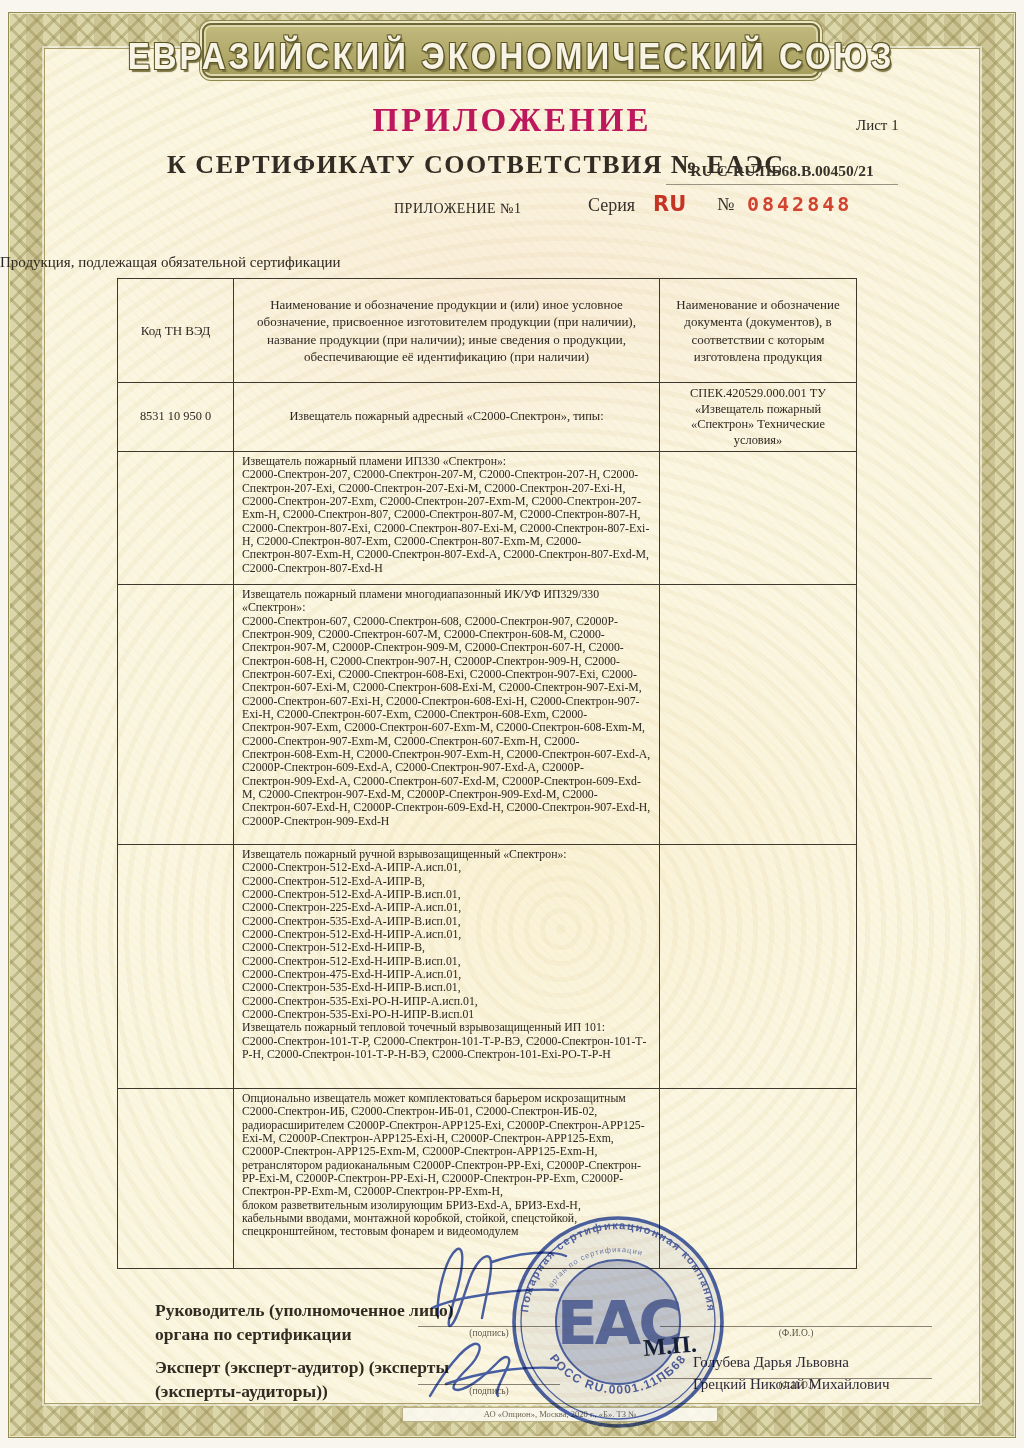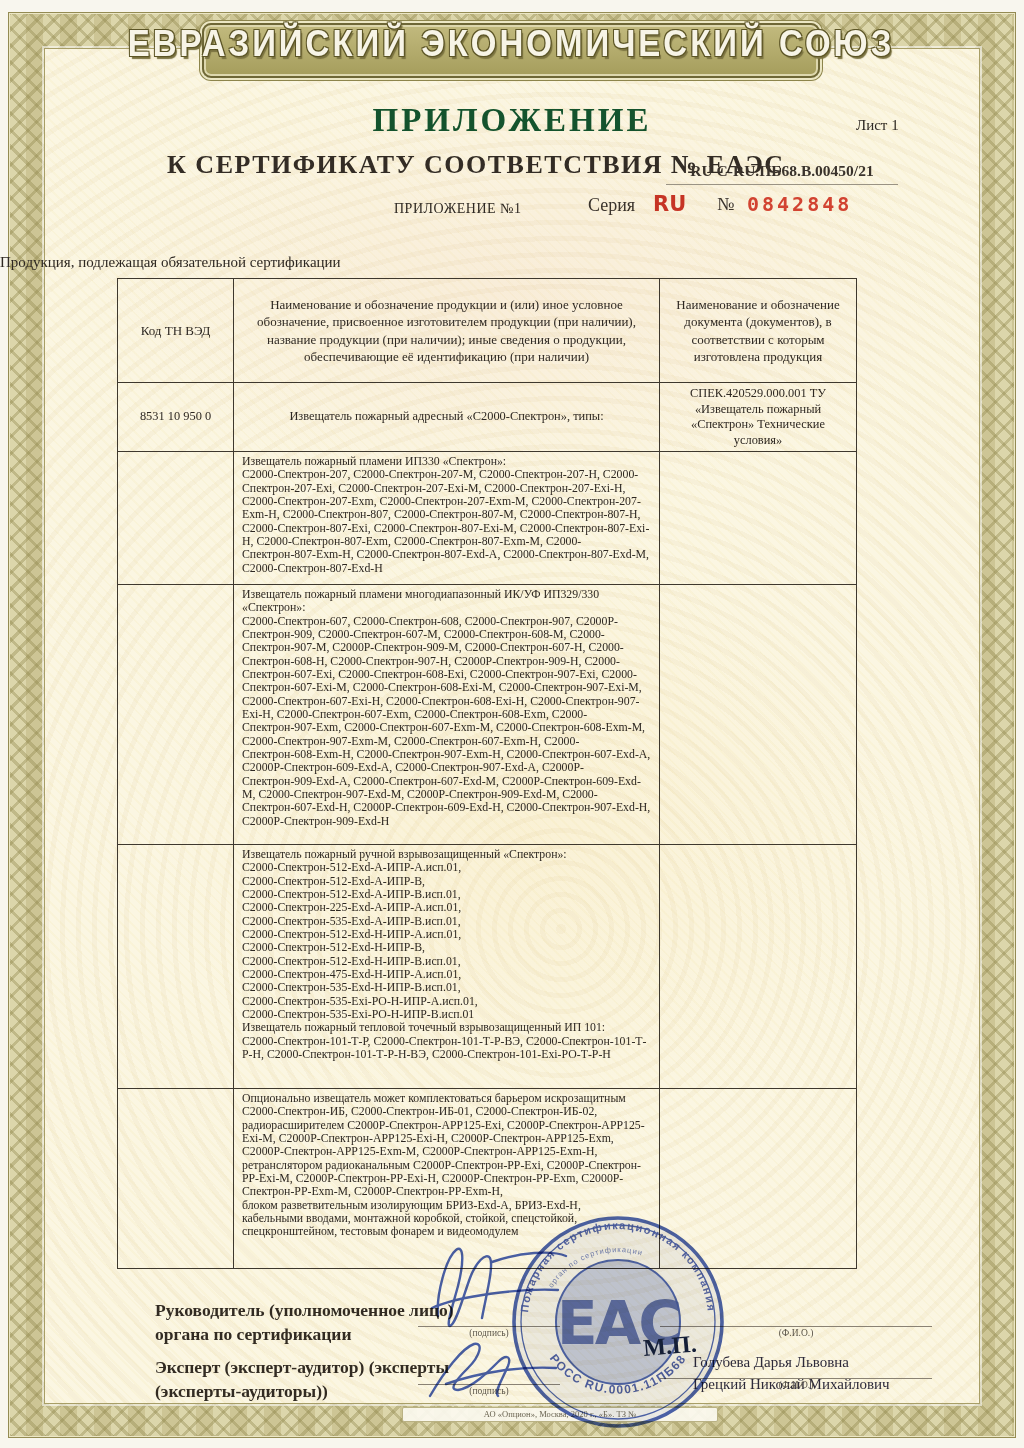--- a/index.html
+++ b/index.html
@@ -33,26 +33,26 @@
       var(--paper);
     border:1px solid #a89e66;
     box-shadow:0 0 0 2px rgba(255,255,255,.55);
     z-index:1;}
 
   
   .banner{position:absolute;left:202px;top:23px;width:618px;height:55px;z-index:3;
     background:linear-gradient(#c2ba7e,#a59d5c);
     border:2px solid #6e6736;border-radius:9px;
     box-shadow:inset 0 0 0 2px #ddd7ad, 0 0 0 2px #ece7c4, 0 0 0 3px #8d854c;
-    display:flex;align-items:flex-start;justify-content:center;}
+    display:flex;align-items:flex-end;justify-content:center;}
   .banner span{font-family:"Liberation Sans","DejaVu Sans",sans-serif;font-weight:bold;
     font-size:33px;letter-spacing:3px;color:#f7f4e6;transform:scaleY(1.12);white-space:nowrap;
     text-shadow:1px 1px 0 #5c5526,-1px -1px 0 #5c5526,1px -1px 0 #5c5526,-1px 1px 0 #5c5526,2px 2px 1px #7a7240;}
   .title{position:absolute;left:0;top:102px;width:100%;text-align:center;z-index:2;
-    font-size:33px;font-weight:bold;letter-spacing:3px;color:#14532d;}
+    font-size:33px;font-weight:bold;letter-spacing:3px;color:#be185d;}
   .sheet{position:absolute;left:856px;top:117px;font-size:15px;color:var(--ink);z-index:2;}
   .cert-label{position:absolute;left:167px;top:150px;font-size:26px;font-weight:bold;
     letter-spacing:1.5px;color:#332c25;z-index:2;white-space:nowrap;}
   .cert-number{position:absolute;left:666px;top:162px;width:232px;font-size:15.5px;font-weight:bold;
     color:#3a332c;text-align:center;border-bottom:1px solid #9a9384;padding-bottom:4px;z-index:2;white-space:nowrap;}
   .appendix-no{position:absolute;left:394px;top:201px;font-size:14px;color:var(--ink);letter-spacing:.5px;z-index:2;}
   .series-label{position:absolute;left:588px;top:195px;font-size:18px;color:#3a332c;z-index:2;}
   .series-value{position:absolute;left:653px;top:192px;font-size:21px;font-weight:bold;
     font-family:"DejaVu Sans",sans-serif;color:var(--accent_red);z-index:2;}
   .num-sign{position:absolute;left:717px;top:194px;font-size:18px;color:#3a332c;z-index:2;}

